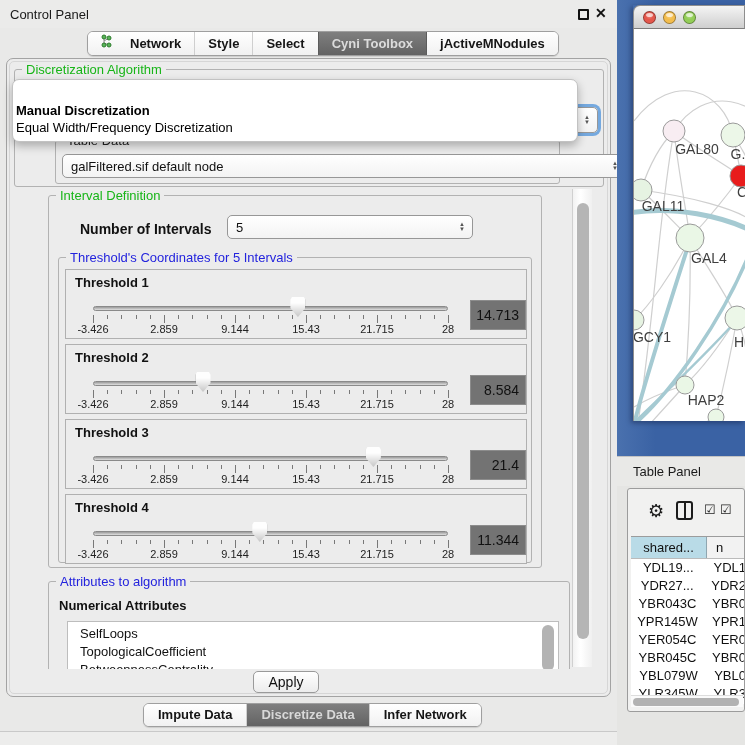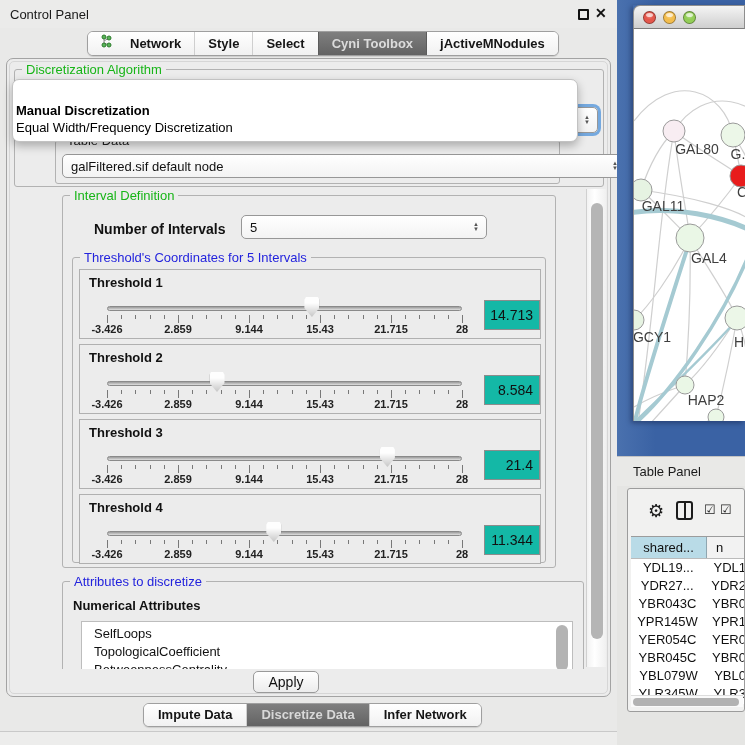--- a/index.html
+++ b/index.html
@@ -33,33 +33,33 @@
   .combo .stepper { position:absolute; right:7px; top:0; bottom:0; display:flex; flex-direction:column; justify-content:center; color:#555; font-size:6px; line-height:5px; }
   .combo.focus { box-shadow:0 0 0 3px rgba(96,158,221,.85); }
 
   
   .popup { position:absolute; left:5px; top:20px; width:566px; height:63px; background:#ffffff; border:1px solid #c2c2c2; border-radius:7px; box-shadow:0 4px 10px rgba(0,0,0,.28); z-index:6; }
   .popup .hint { position:absolute; left:0; right:0; top:7px; text-align:center; font-size:13px; color:#b5b5b5; }
   .popup .opt { position:absolute; left:3px; font-size:13px; color:#000; white-space:nowrap; }
   .popup .opt.b { font-weight:bold; }
 
   
-  .viewport { position:absolute; left:14px; top:128px; width:597px; height:482px; overflow:hidden;padding-left:17px; }
+  .viewport { position:absolute; left:0; top:128px; width:597px; height:482px; overflow:hidden;padding-left:17px; }
   .vscroll { position:absolute; left:565px; top:2px; width:20px; height:478px; background:linear-gradient(90deg,#f2f2f2,#ffffff 40%,#f0f0f0); border-left:1px solid #d0d0d0; }
   .vscroll .thumb { position:absolute; left:4px; top:14px; width:12px; height:436px; background:#b5b5b5; border-radius:6px; }
 
   
   .thr-box { position:absolute; left:6px; width:462px; height:70px; border:1px solid #b0b0b0; background:#ececec; }
   .thr-title { position:absolute; left:9px; top:5px; font-size:13px; font-weight:bold; color:#111; }
   .slider { position:absolute; left:27px; top:26px; width:355px; height:42px; }
   .slider .track { position:absolute; left:0; top:10px; width:355px; height:5px; border:1px solid #8a8a8a; border-radius:3px; background:linear-gradient(#9a9a9a,#e0e0e0); }
   .slider .thumb { position:absolute; top:1px; width:15px; height:20px; background:linear-gradient(#fefefe 30%,#c6c6c6); clip-path:polygon(10% 0,90% 0,100% 14%,100% 55%,50% 100%,0 55%,0 14%); filter:drop-shadow(0 0 1px #777); }
   .slider .tick { position:absolute; top:19px; width:1px; background:#787878; }
-  .slider .ticklabel { position:absolute; top:27px; transform:translateX(-50%); font-size:11px; font-weight:bold; color:#222; white-space:nowrap; }
-  .valuebox { position:absolute; left:404px; top:30px; width:56px; height:30px; background:#14b8a6; border:1px solid #8c8c8c; font-size:14px; color:#111; text-align:right; line-height:28px; padding-right:6px; }
+  .slider .ticklabel { position:absolute; top:27px; transform:translateX(-50%); font-size:11px; font-weight:normal; color:#222; white-space:nowrap; }
+  .valuebox { position:absolute; left:404px; top:30px; width:56px; height:30px; background:#737373; border:1px solid #8c8c8c; font-size:14px; color:#111; text-align:right; line-height:28px; padding-right:6px; }
 
   
   .attr-list { position:absolute; left:18px; top:39px; width:492px; height:120px; background:#ffffff; border:1px solid #bdbdbd; font-size:13px; color:#111; padding:3px 0 0 12px; }
   .attr-list .row { line-height:18px; }
   .attr-list .sb { position:absolute; right:4px; top:3px; width:12px; height:46px; background:#b3b3b3; border-radius:6px; }
 
   .apply-btn { position:absolute; left:246px; top:612px; width:66px; height:22px; background:linear-gradient(#ffffff,#ececec); border:1px solid #9a9a9a; border-radius:5px; font-size:14px; color:#111; text-align:center; line-height:20px; }
 
   .bottom-tabs { position:absolute; left:143px; top:703px; height:24px; display:flex; background:#fdfdfd; border:1px solid #9f9f9f; border-radius:6px; overflow:hidden; box-shadow:0 1px 1px rgba(0,0,0,.12); }
   .bottom-tabs .tab { padding:0 14px; font-size:13px; font-weight:600; color:#151515; line-height:22px; background:linear-gradient(#ffffff,#f1f1f1); }
@@ -329,21 +329,21 @@
                     <div class="ticklabel" style="left: 355px;">28</div>
                     <div class="thumb" style="left: 159.3px;"></div>
                   </div>
                   <div class="valuebox">11.344</div>
                 </div>
               </div>
           </div>
         </div>
 
         <div class="groupbox" style="left:41px; top:394px; width:522px; height:150px;">
-          <span class="legend blue">Attributes to discretize</span>
+          <span class="legend blue">Attributes to algorithm</span>
           <span style="position:absolute; left:10px; top:16px; font-size:13px; font-weight:bold; color:#111;">Numerical Attributes</span>
           <div class="attr-list" id="attr-list">
             <div class="sb"></div>
           <div class="row">SelfLoops</div>
               <div class="row">TopologicalCoefficient</div>
               <div class="row">BetweennessCentrality</div>
             </div>
         </div>
 
         <div class="vscroll">

